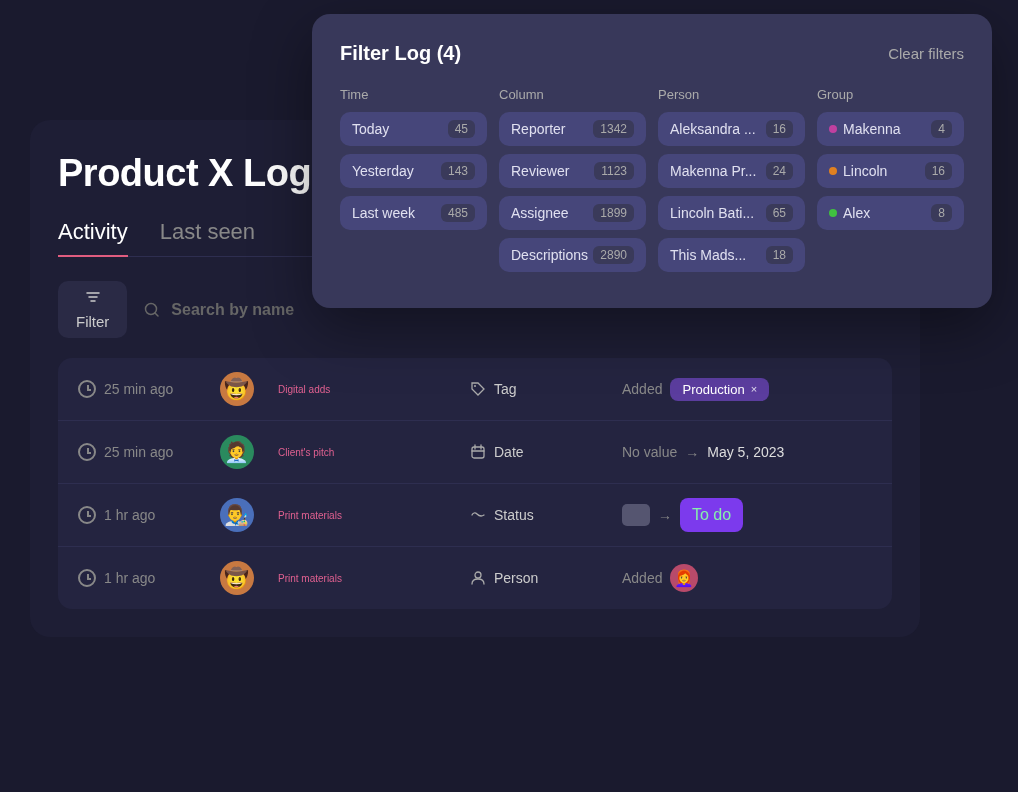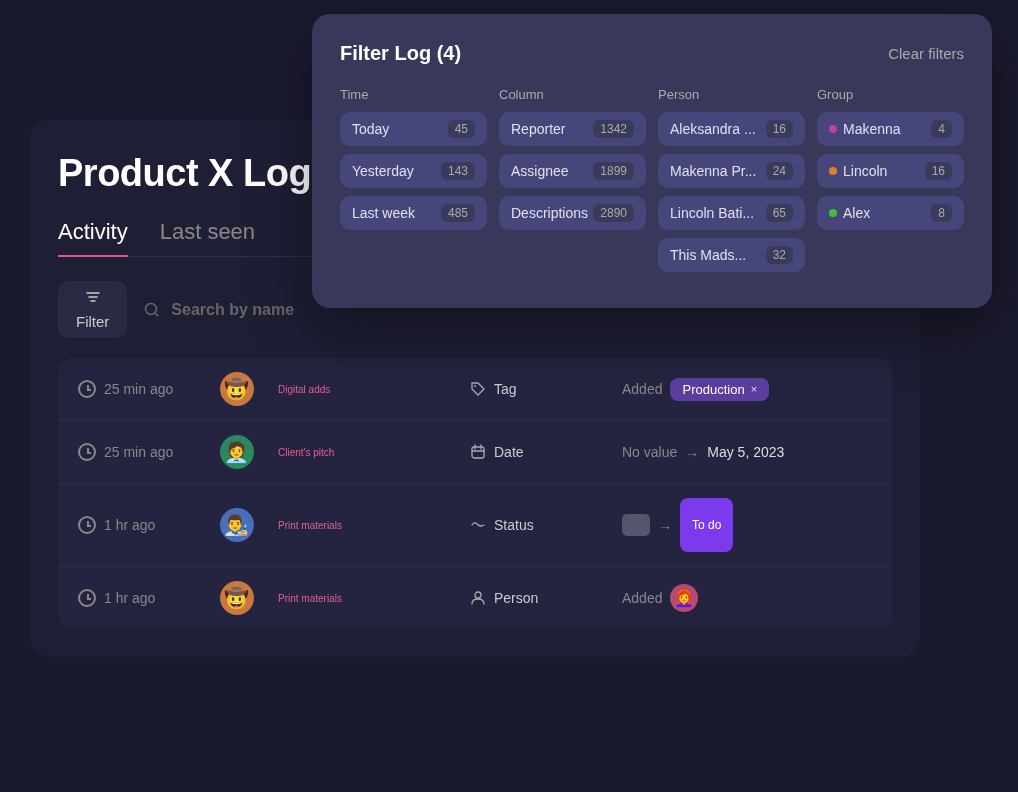--- a/index.html
+++ b/index.html
@@ -191,23 +191,23 @@
     }
 
     .tag-badge .close {
       font-size: 11px;
       opacity: 0.8;
       cursor: pointer;
     }
 
     .todo-badge {
       background: #7c3aed;
-      color: #ffffff;
-      font-size: 12px;
-      padding: 20px 12px;
+      color: #86efac;
+      font-size: 16px;
+      padding: 8px 12px;
       border-radius: 8px;
     }
 
     .gray-box {
       width: 28px;
       height: 22px;
       background: #555570;
       border-radius: 5px;
     }
 
@@ -457,20 +457,24 @@
       </div>
     </div>
 
     <div>
       <div class="filter-col-header">Column</div>
       <div class="filter-item">
         <span class="filter-item-label">Reporter</span>
         <span class="filter-count">1342</span>
       </div>
       <div class="filter-item">
+        <span class="filter-item-label">Reviewer</span>
+        <span class="filter-count">1123</span>
+      </div>
+      <div class="filter-item">
         <span class="filter-item-label">Assignee</span>
         <span class="filter-count">1899</span>
       </div>
       <div class="filter-item">
         <span class="filter-item-label">Descriptions</span>
         <span class="filter-count">2890</span>
       </div>
     </div>
 
     <div>
@@ -482,21 +486,21 @@
       <div class="filter-item">
         <span class="filter-item-label">Makenna Pr...</span>
         <span class="filter-count">24</span>
       </div>
       <div class="filter-item">
         <span class="filter-item-label">Lincoln Bati...</span>
         <span class="filter-count">65</span>
       </div>
       <div class="filter-item">
         <span class="filter-item-label">This Mads...</span>
-        <span class="filter-count">32</span>
+        <span class="filter-count">18</span>
       </div>
     </div>
 
     <div>
       <div class="filter-col-header">Group</div>
       <div class="filter-item">
         <span class="group-item filter-item-label">
           <span class="dot" style="background:#c040a0;"></span>
           <span>Makenna</span>
         </span>

